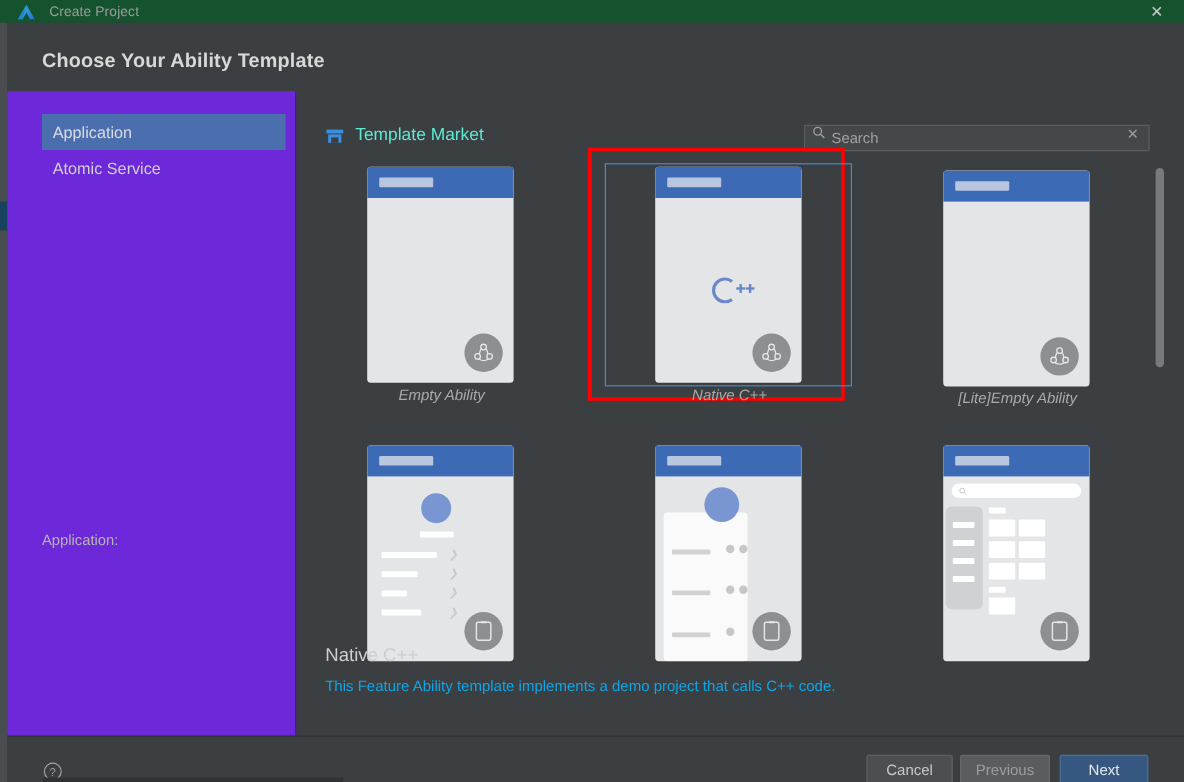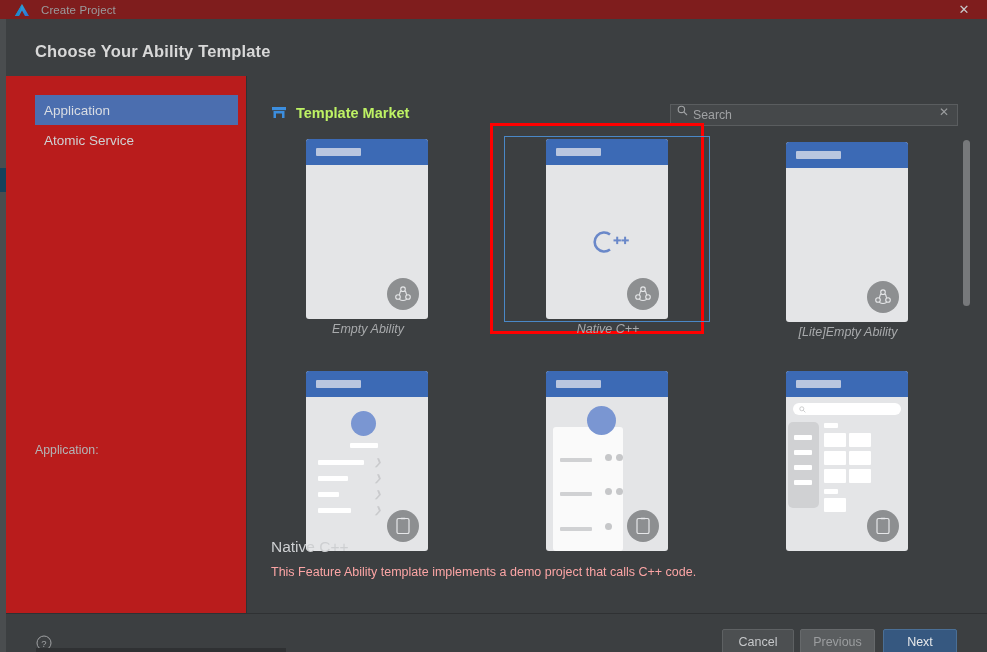--- a/index.html
+++ b/index.html
@@ -13,21 +13,21 @@
   .window {
     position: relative;
     width: 987px; height: 652px;
     background: #3c3f41;
   }
 
   
   .titlebar {
     position: absolute; top: 0; left: 0;
     width: 987px; height: 19px;
-    background: #7f1d1d;
+    background: #14532d;
     display: flex; align-items: center;
   }
   .titlebar-logo {
     width: 16px; height: 14px;
     margin-left: 14px;
     position: relative;
   }
   .titlebar-title {
     margin-left: 11px;
     font-size: 11.5px;
@@ -65,21 +65,21 @@
     font-size: 16.5px;
     color: #d8d8d8;
     font-weight: 600;
     letter-spacing: .15px;
   }
 
   
   .left-panel {
     position: absolute; left: 0px; top: 57px;
     width: 241px; height: 537px;
-    background: #b91c1c;
+    background: #6d28d9;
     border-right: 1px solid #2f3133;
   }
   .nav-list { position: absolute; left: 29px; top: 19px; width: 203px; }
   .nav-item {
     height: 30px;
     display: flex; align-items: center;
     padding-left: 9px;
     font-size: 13.5px;
     color: #cfd1d3;
   }
@@ -98,22 +98,22 @@
   .panel-desc .lead { margin-bottom: 11px; }
 
   
   .right-panel {
     position: absolute; left: 242px; top: 57px;
     width: 739px; height: 537px;
   }
 
   .market-link {
     position: absolute; left: 23px; top: 29px;
-    display: flex; align-items: center;
-    color: #bef264; font-size: 14.5px; font-weight: bold;
+    display: flex; align-items: flex-end;
+    color: #5eead4; font-size: 14.5px;
   }
   .market-icon { width: 16px; height: 14px; margin-right: 9px; position: relative; }
 
   .search-box {
     position: absolute; right: 29px; top: 28px;
     width: 288px; height: 22px;
     background: #45484a;
     border: 1px solid #5a5d5f;
     display: flex; align-items: flex-start;
   }
@@ -217,21 +217,21 @@
 
   
   .tpl-desc {
     position: absolute; left: 23px; top: 462px;
     width: 680px;
   }
   .tpl-desc-title {
     font-size: 15.5px; color: #cdcfd1; margin-bottom: 9px;
   }
   .tpl-desc-text {
-    font-size: 12.5px; color: #fca5a5;
+    font-size: 12.5px; color: #0ea5e9;
   }
 
   
   .footer {
     position: absolute; left: 0; top: 594px;
     width: 981px; height: 58px;
     border-top: 1px solid #2f3133;
   }
   .help-icon {
     position: absolute; left: 30px; top: 21px;

